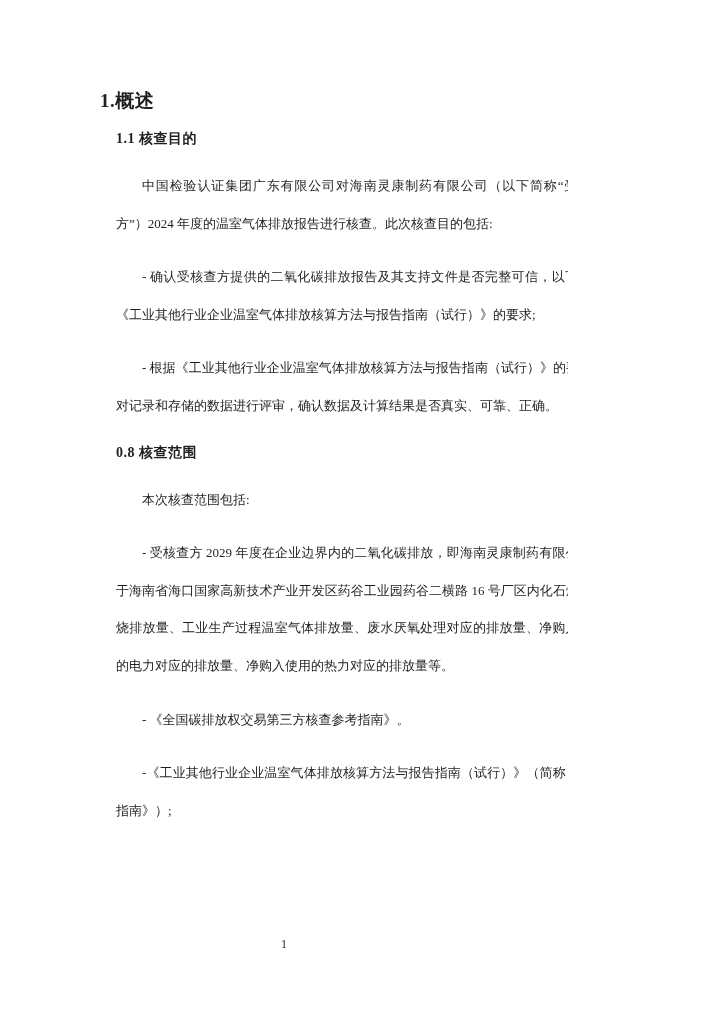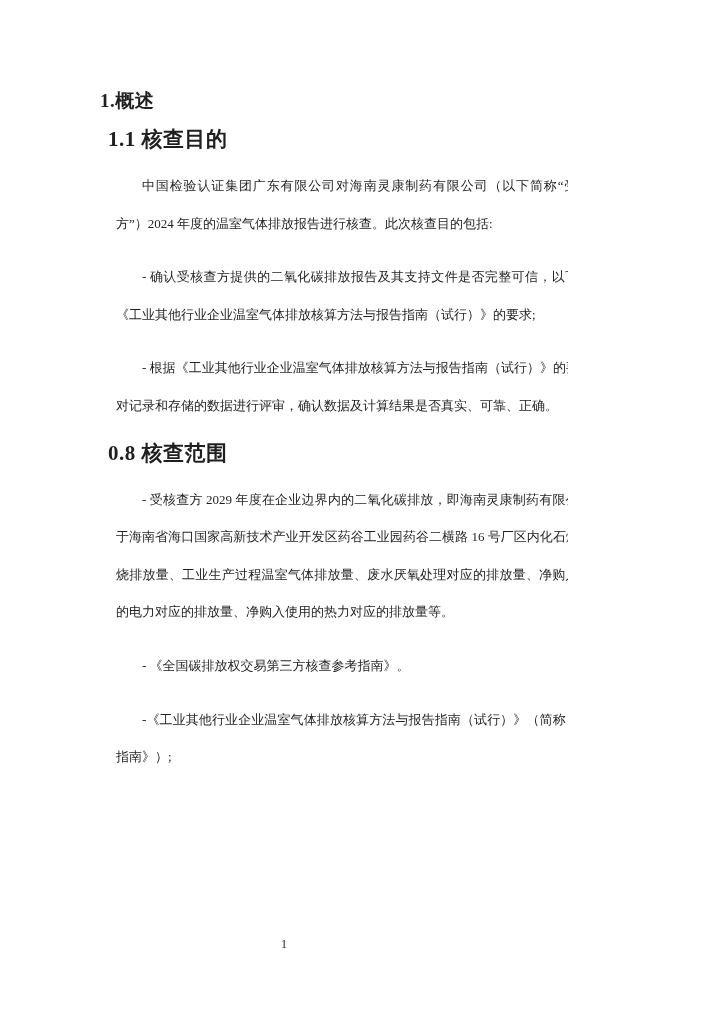--- a/index.html
+++ b/index.html
@@ -23,24 +23,24 @@
     width: 521px;
   }
   .h1 {
     font-size: 19px;
     font-weight: bold;
     line-height: 25px;
     margin: 0 0 14px 0;
     letter-spacing: 0.5px;
   }
   .h2 {
-    font-size: 21px;
+    font-size: 14px;
     font-weight: bold;
     line-height: 24px;
-    margin: 7px 0 8px 8px;
+    margin: 7px 0 8px 16px;
     letter-spacing: 0.5px;
   }
   .para {
     font-size: 13px;
     line-height: 37.6px;
     margin: 16px;
     text-align: justify;
     text-justify: inter-character;
     text-indent: 2em;
   }
@@ -65,20 +65,21 @@
     <div class="h2">1.1 核查目的</div>
 
     <p class="para">中国检验认证集团广东有限公司对海南灵康制药有限公司（以下简称“受核查方”）2024 年度的温室气体排放报告进行核查。此次核查目的包括:</p>
 
     <p class="para">- 确认受核查方提供的二氧化碳排放报告及其支持文件是否完整可信，以下简称《工业其他行业企业温室气体排放核算方法与报告指南（试行）》的要求;</p>
 
     <p class="para">- 根据《工业其他行业企业温室气体排放核算方法与报告指南（试行）》的要求，对记录和存储的数据进行评审，确认数据及计算结果是否真实、可靠、正确。</p>
 
     <div class="h2">0.8 核查范围</div>
 
+    <p class="para">本次核查范围包括:</p>
 
     <p class="para">- 受核查方 2029 年度在企业边界内的二氧化碳排放，即海南灵康制药有限公司位于海南省海口国家高新技术产业开发区药谷工业园药谷二横路 16 号厂区内化石燃料燃烧排放量、工业生产过程温室气体排放量、废水厌氧处理对应的排放量、净购入使用的电力对应的排放量、净购入使用的热力对应的排放量等。</p>
 
 
     <p class="para">- 《全国碳排放权交易第三方核查参考指南》。</p>
 
     <p class="para">-《工业其他行业企业温室气体排放核算方法与报告指南（试行）》（简称《核算指南》）;</p>
 
   </div>
 

